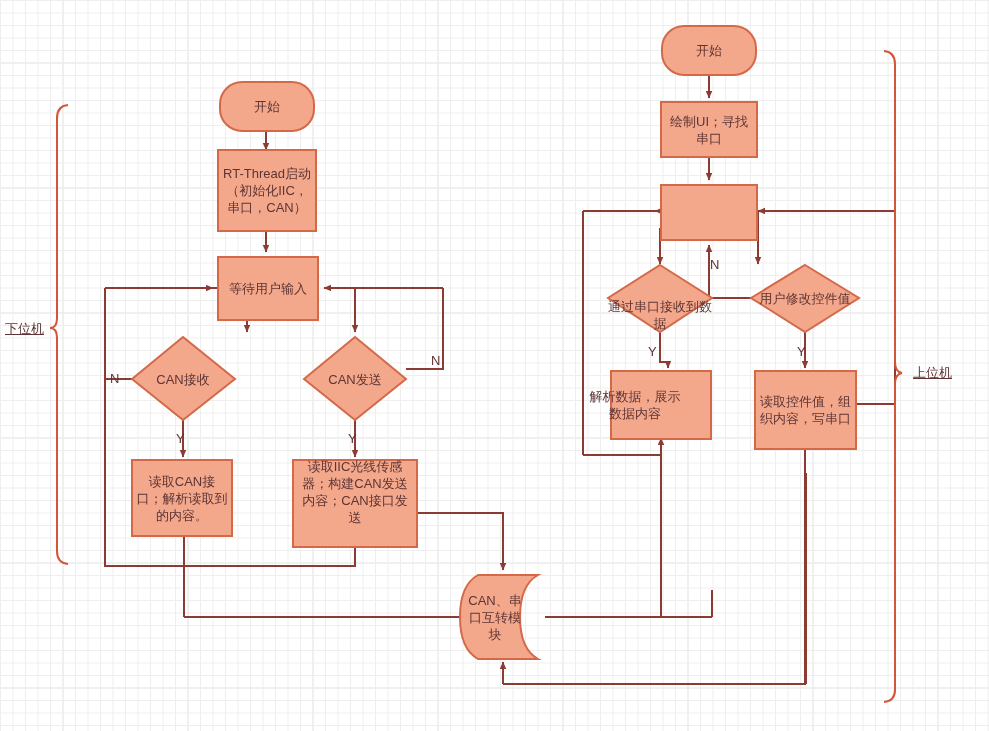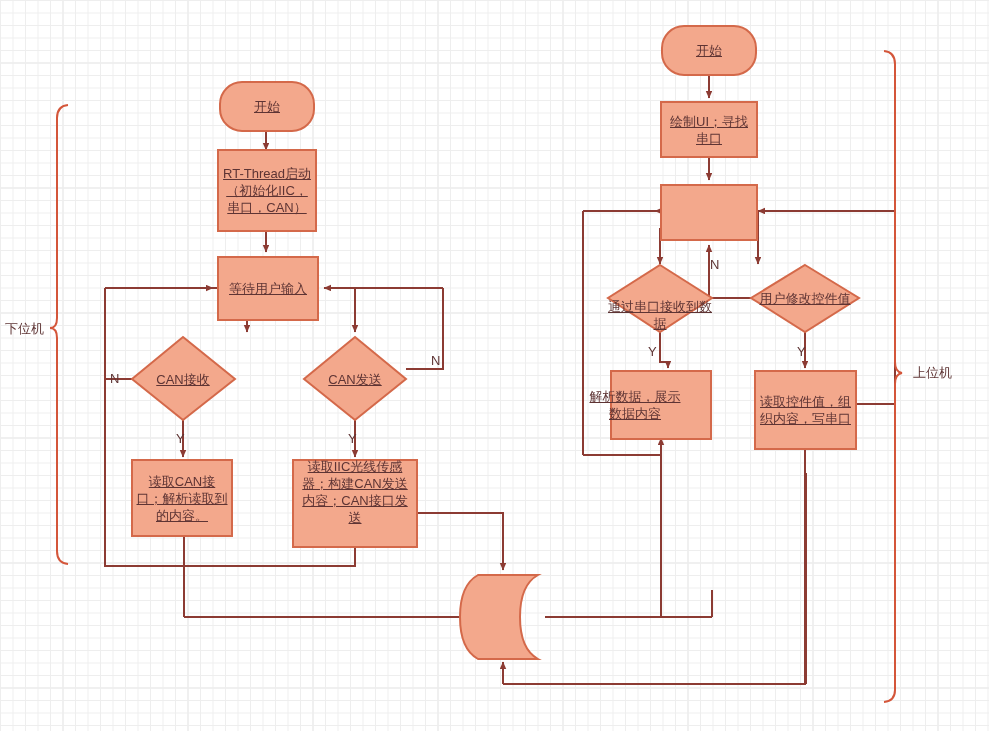--- a/index.html
+++ b/index.html
@@ -31,33 +31,33 @@
     position: absolute;
     display: flex;
     align-items: center;
     justify-content: center;
     text-align: center;
     color: #5e3434;
     font-size: 13px;
     line-height: 17px;
     white-space: pre-line;
     pointer-events: none;
-    text-decoration: underline;
   }
   .edge-label {
     position: absolute;
     color: #5e3434;
     font-size: 13px;
     line-height: 14px;
   }
   .group-label {
     position: absolute;
     color: #5e3434;
     font-size: 13px;
     line-height: 15px;
+    text-decoration: underline;
   }
 </style>
 </head>
 <body>
 
 <div id="canvas">
 
   <svg class="layer" viewBox="0 0 989 731">
     <defs>
       <marker id="arrow" markerWidth="9" markerHeight="9" refX="7.2" refY="3.3" orient="auto" markerUnits="userSpaceOnUse">
@@ -173,20 +173,21 @@
     </g>
   </svg>
 
   <div class="node-label" style="left:220px;top:82px;width:94px;height:49px">开始</div>
   <div class="node-label" style="left:220px;top:150px;width:94px;height:81px">RT-Thread启动（初始化IIC，串口，CAN）</div>
   <div class="node-label" style="left:218px;top:257px;width:100px;height:63px">等待用户输入</div>
   <div class="node-label" style="left:140px;top:358px;width:86px;height:42px">CAN接收</div>
   <div class="node-label" style="left:312px;top:358px;width:86px;height:42px">CAN发送</div>
   <div class="node-label" style="left:136px;top:460px;width:92px;height:76px">读取CAN接口；解析读取到的内容。</div>
   <div class="node-label" style="left:297px;top:460px;width:116px;height:63px">读取IIC光线传感器；构建CAN发送内容；CAN接口发送</div>
+  <div class="node-label" style="left:464px;top:585px;width:62px;height:64px">CAN、串口互转模块</div>
   <div class="node-label" style="left:662px;top:26px;width:94px;height:49px">开始</div>
   <div class="node-label" style="left:665px;top:102px;width:88px;height:55px">绘制UI；寻找串口</div>
   <div class="node-label" style="left:602px;top:294px;width:116px;height:42px">通过串口接收到数据</div>
   <div class="node-label" style="left:750px;top:277px;width:110px;height:42px">用户修改控件值</div>
   <div class="node-label" style="left:588px;top:371px;width:94px;height:68px">解析数据，展示数据内容</div>
   <div class="node-label" style="left:759px;top:371px;width:93px;height:78px">读取控件值，组织内容，写串口</div>
 
   <div class="edge-label" style="left:110px;top:372px">N</div>
   <div class="edge-label" style="left:176px;top:432px">Y</div>
   <div class="edge-label" style="left:431px;top:354px">N</div>

